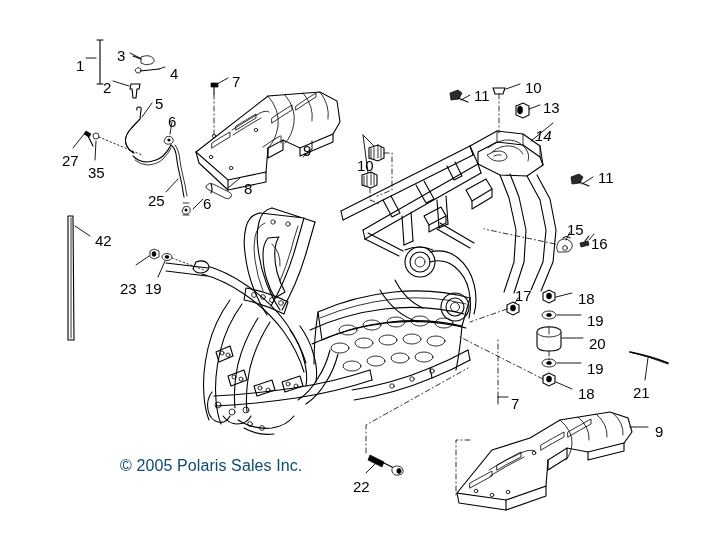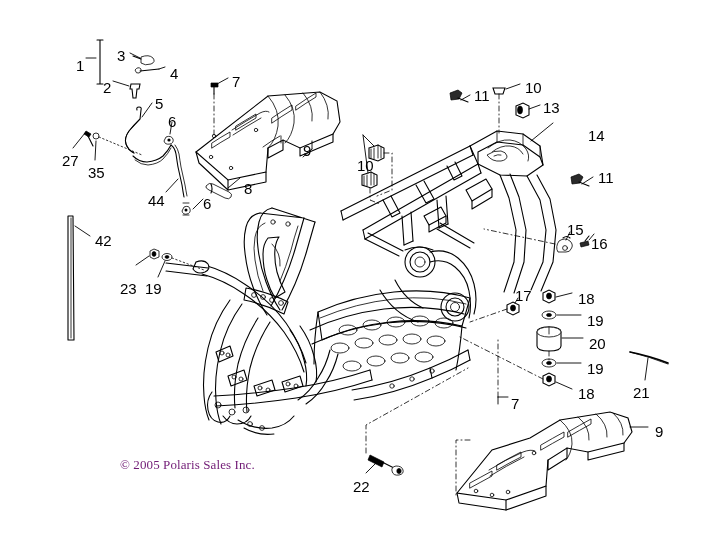--- a/index.html
+++ b/index.html
@@ -39,23 +39,23 @@
     font-weight: 400;
     color: #000000;
     line-height: 1;
     white-space: nowrap;
     pointer-events: auto;
   }
   .copyright {
     position: absolute;
     left: 120px;
     top: 457px;
-    font-family: Liberation Serif, serif;
-    font-size: 13px;
-    color: #701a75;
+    font-family: Liberation Sans, sans-serif;
+    font-size: 16px;
+    color: #0c4a6e;
     white-space: nowrap;
     letter-spacing: 0.1px;
   }
 </style>
 </head>
 <body>
 
 <div id="page">
 
   <svg id="diagram-svg" viewBox="0 0 727 560">
@@ -490,34 +490,34 @@
     <span class="callout" style="left:232px; top:74px;">7</span>
     <span class="callout" style="left:511px; top:396px;">7</span>
     <span class="callout" style="left:244px; top:181px;">8</span>
     <span class="callout" style="left:303px; top:143px;">9</span>
     <span class="callout" style="left:655px; top:424px;">9</span>
     <span class="callout" style="left:357px; top:121px;margin-top:37px;">10</span>
     <span class="callout" style="left:474px; top:88px;">11</span>
     <span class="callout" style="left:598px; top:170px;">11</span>
     <span class="callout" style="left:525px; top:80px;">10</span>
     <span class="callout" style="left:543px; top:100px;">13</span>
-    <span class="callout" style="left:588px; top:128px;">14</span>
+    <span class="callout" style="left:535px; top:128px;font-style:italic;">14</span>
     <span class="callout" style="left:567px; top:222px;">15</span>
     <span class="callout" style="left:591px; top:236px;">16</span>
     <span class="callout" style="left:515px; top:288px;">17</span>
     <span class="callout" style="left:578px; top:291px;">18</span>
     <span class="callout" style="left:578px; top:386px;">18</span>
     <span class="callout" style="left:587px; top:313px;">19</span>
     <span class="callout" style="left:587px; top:361px;">19</span>
     <span class="callout" style="left:145px; top:281px;">19</span>
     <span class="callout" style="left:589px; top:336px;">20</span>
     <span class="callout" style="left:633px; top:385px;">21</span>
     <span class="callout" style="left:353px; top:479px;">22</span>
     <span class="callout" style="left:120px; top:281px;">23</span>
     <span class="callout" style="left:95px;  top:233px;">42</span>
-    <span class="callout" style="left:148px; top:193px;">44</span>
+    <span class="callout" style="left:148px; top:193px;">25</span>
     <span class="callout" style="left:88px;  top:165px;">35</span>
     <span class="callout" style="left:62px;  top:153px;">27</span>
   </div>
 
   <div class="copyright">© 2005 Polaris Sales Inc.</div>
 
 </div>
 
 </body></html>

